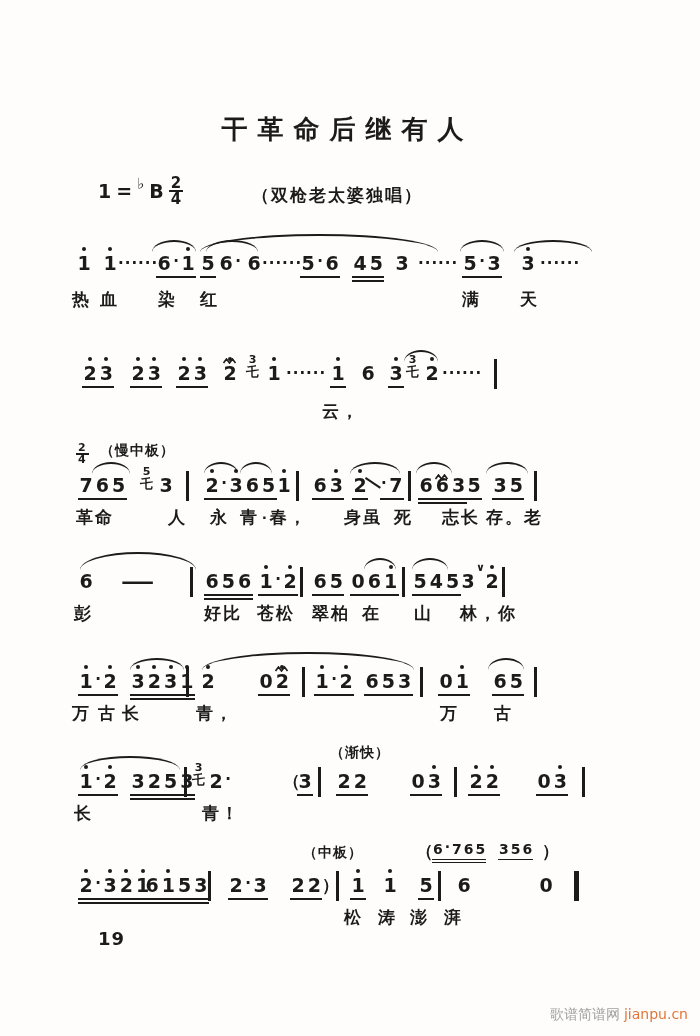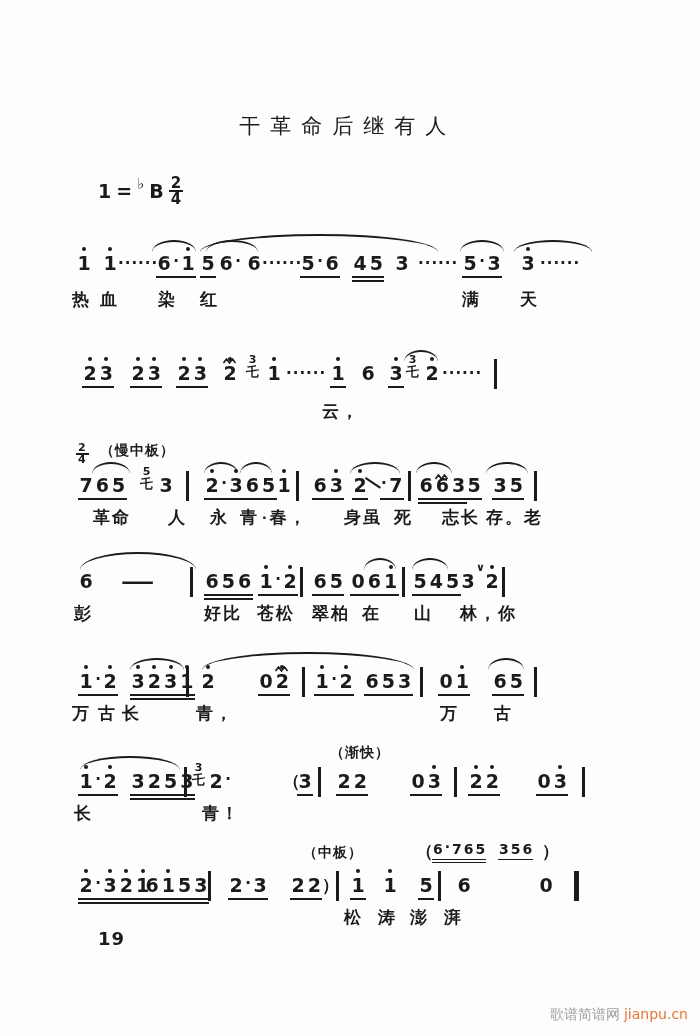--- a/index.html
+++ b/index.html
@@ -1,20 +1,20 @@
 <!DOCTYPE html>
 <html><head>
 <meta charset="utf-8">
 <style>
   html,body{margin:0;padding:0;background:#e8e8e8;}
   .page{position:relative;width:700px;height:1036px;background:#fffdfb;margin:0 auto;
         font-family:"Liberation Sans",sans-serif;color:#1b1b1b;overflow:hidden;}
   
   .title{position:absolute;top:112px;left:50%;transform:translateX(-51%);
-         font-size:21px;font-weight:400;letter-spacing:10px;white-space:nowrap;}
+         font-size:26px;font-weight:700;letter-spacing:10px;white-space:nowrap;}
   .keysig{position:absolute;left:98px;top:176px;display:flex;align-items:center;gap:5px;
           font-family:"DejaVu Sans",sans-serif;font-weight:700;font-size:19px;}
   .keysig .flat{position:relative;top:-7px;font-size:15px;}
   .frac{display:inline-flex;flex-direction:column;align-items:center;
         font-family:"DejaVu Sans",sans-serif;font-weight:700;font-size:15px;line-height:14px;}
   .frac .den{border-top:2px solid #1b1b1b;padding:0 2px;}
   .frac .num{padding:0 2px;}
   .subtitle{position:absolute;left:252px;top:184px;font-size:17px;font-weight:700;letter-spacing:2px;}
   
   .music{position:absolute;left:0;top:0;width:700px;height:1036px;}
@@ -68,20 +68,21 @@
     <span>1</span>
       <span>=</span>
       <span class="flat">♭</span>
       <span>B</span>
     <span class="frac">
       <span class="num">2</span>
       <span class="den">4</span>
     </span>
   </div>
 
+  <div class="subtitle">（双枪老太婆独唱）</div>
 
   <div class="music">
       <div class="music-line" style="top: 252px;">
         <div class="slur" style="left: 152px; width: 44px; height: 10px; top: -12px;"></div>
         <div class="slur" style="left: 200px; width: 238px; height: 16px; top: -18px;"></div>
         <div class="slur" style="left: 206px; width: 52px; height: 10px; top: -12px;"></div>
         <div class="slur" style="left: 460px; width: 44px; height: 10px; top: -12px;"></div>
         <div class="slur" style="left: 514px; width: 78px; height: 10px; top: -12px;"></div>
         <div class="tok" style="left: 76px;"><div class="note">
             <div class="nrow">
@@ -349,21 +350,21 @@
         <div class="tok" style="left: 492px;"><div class="note">
             <div class="nrow">
               <span class="dg">3</span>
               <span class="dg">5</span>
             </div>
             <div class="ul"></div>
           </div></div>
         <div class="tok" style="left: 534px;">
           <div class="bar"></div>
         </div>
-        <div class="lyr" style="left: 76px; top: 32px; margin-left: 17px;">革命</div>
+        <div class="lyr" style="left: 76px; top: 32px;">革命</div>
         <div class="lyr" style="left: 168px; top: 32px;">人</div>
         <div class="lyr" style="left: 210px; top: 32px;">永</div>
         <div class="lyr" style="left: 240px; top: 32px;">青</div>
         <div class="lyr" style="left: 262px; top: 32px;">·春，</div>
         <div class="lyr" style="left: 344px; top: 32px;">身虽</div>
         <div class="lyr" style="left: 394px; top: 32px;">死</div>
         <div class="lyr" style="left: 442px; top: 32px;">志长</div>
         <div class="lyr" style="left: 486px; top: 32px;">存。老</div>
       </div>
       <div class="music-line" style="top: 570px;">

